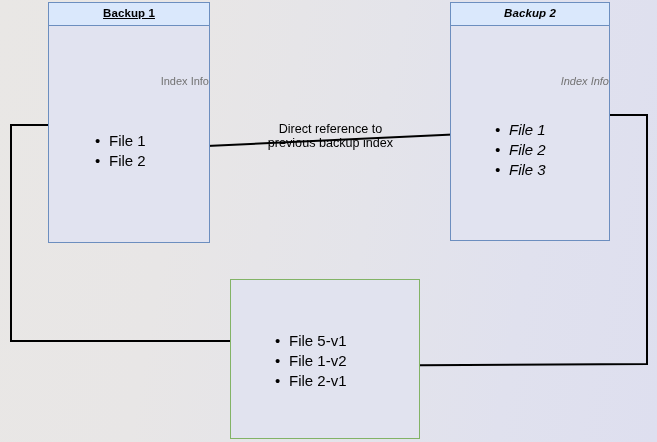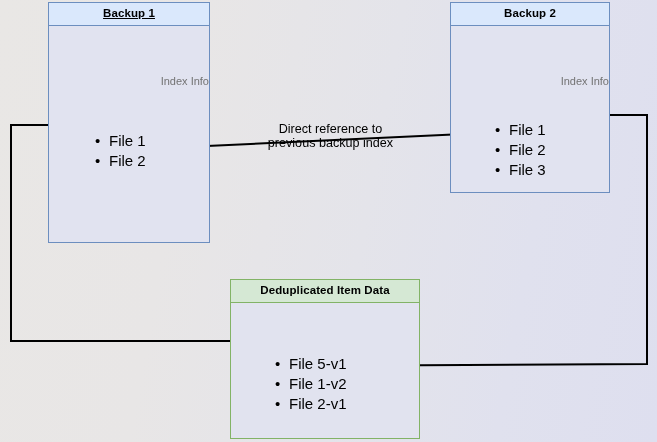--- a/index.html
+++ b/index.html
@@ -130,40 +130,39 @@
         <li>
           <span class="bullet">•</span><span>File 1</span>
         </li>
         <li>
           <span class="bullet">•</span><span>File 2</span>
         </li>
       </ul>
     </div>
   </div>
 
-  <div class="node" style="left:450px; top:2px; width:160px; height:191px;">
+  <div class="node" style="left:450px; top:2px; width:160px; height:239px;font-style:italic;">
     <div class="node-header">Backup 2</div>
     <div class="node-body">
       <div class="index-title" style="top:49px;">Index Info</div>
       <ul class="file-list" style="left:44px; top:94px;">
         <li>
           <span class="bullet">•</span><span>File 1</span>
         </li>
         <li>
           <span class="bullet">•</span><span>File 2</span>
         </li>
         <li>
           <span class="bullet">•</span><span>File 3</span>
         </li>
       </ul>
     </div>
   </div>
 
   <div class="node green" style="left:230px; top:279px; width:190px; height:160px;">
-    <div class="node-header">Deduplicated Item Data</div>
     <div class="node-body">
       <ul class="file-list" style="left:44px; top:51px;">
         <li>
           <span class="bullet">•</span><span>File 5-v1</span>
         </li>
         <li>
           <span class="bullet">•</span><span>File 1-v2</span>
         </li>
         <li>
           <span class="bullet">•</span><span>File 2-v1</span>

